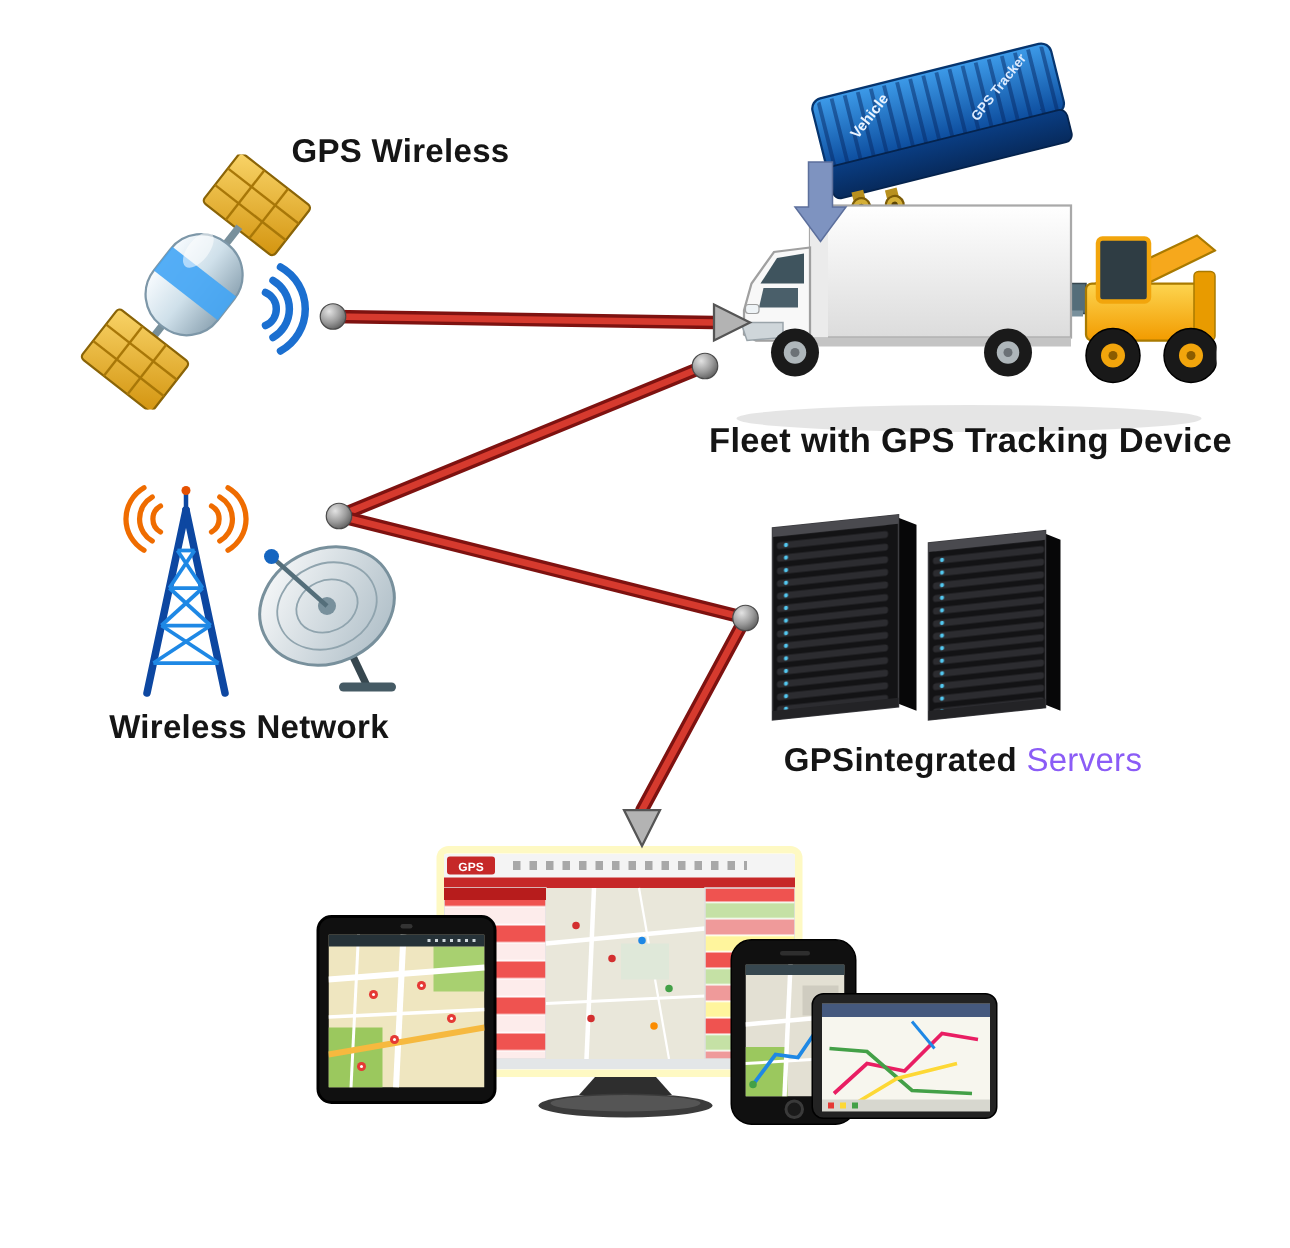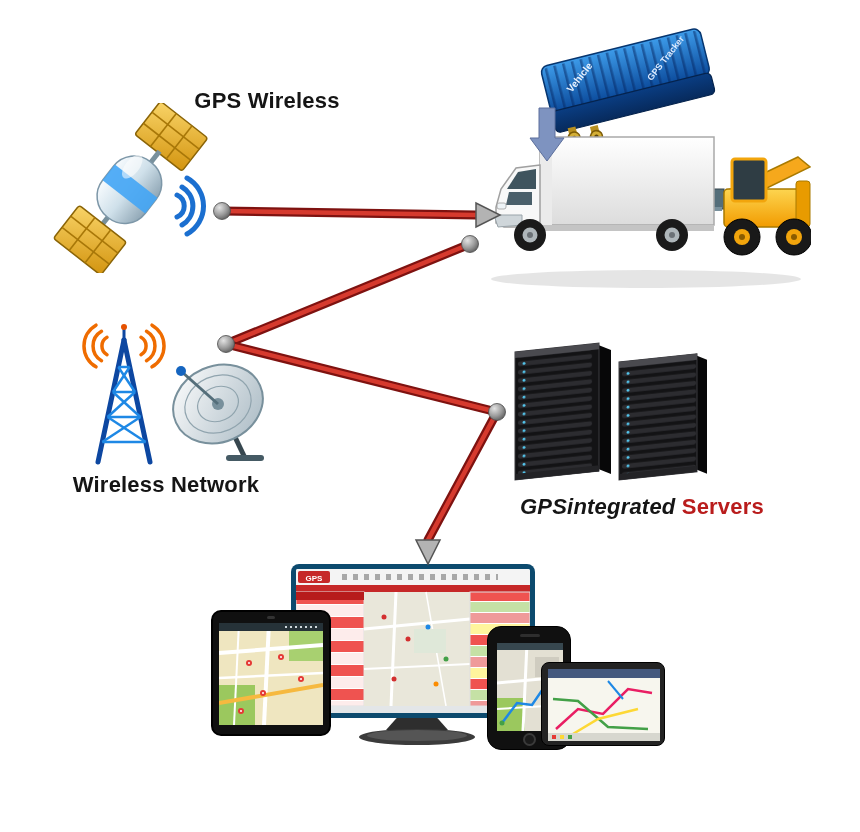--- a/index.html
+++ b/index.html
@@ -4,29 +4,30 @@
 <style>
   * { margin:0; padding:0; box-sizing:border-box; }
   body { font-family:"Liberation Sans", sans-serif; background:#ffffff; }
   .canvas { position:relative; width:860px; height:832px; background:#ffffff; overflow:hidden; }
   .abs { position:absolute; }
   .label { position:absolute; font-weight:700; color:#151515; text-align:center; font-size:22px; letter-spacing:.2px; }
   .label-lg { font-size:23px; }
   svg text { font-family:"Liberation Sans", sans-serif; }
   .overlay { position:absolute; left:0; top:0; z-index:6; pointer-events:none; }
   .frame-dark { background:#101010; border-radius:10px; }
-  .brand-bold { font-weight:700;font-style:italic; }
-  .brand-word { font-weight:700; color:#b91c1c; }
+  .brand-bold { font-weight:700; }
+  .brand-word { font-weight:400; color:#8b5cf6; }
 </style>
 </head>
 <body>
 
 <div class="canvas">
 
   <div class="label" style="left:157px; top:88px; width:220px;">GPS Wireless</div>
+  <div class="label label-lg" style="left:462px; top:280px; width:370px;">Fleet with GPS Tracking Device</div>
   <div class="label" style="left:56px; top:472px; width:220px;">Wireless Network</div>
   <div class="label" style="left:492px; top:494px; width:300px;"><span class="brand-bold">GPSintegrated</span><span class="brand-word"> Servers</span></div>
 
   <svg class="abs" style="left:48px; top:103px; z-index:2;" width="175" height="170" viewBox="0 0 175 170">
     <defs>
       <linearGradient id="panelGrad" x1="0" y1="0" x2="1" y2="1">
         <stop offset="0" stop-color="#f9d468"></stop>
           <stop offset="1" stop-color="#d3940f"></stop>
       </linearGradient>
       <linearGradient id="bodyGrad" x1="0" y1="0" x2="1" y2="0">
@@ -198,21 +199,21 @@
       <rect x="0" y="122" width="84" height="6" fill="#232326"></rect>
     </g>
     <g transform="translate(116,36) skewY(-6)">
       <polygon points="78,2 88,7 88,121 78,116" fill="#070708"></polygon>
       <rect x="0" y="0" width="78" height="118" fill="url(#slotA)" stroke="#3c3c40" stroke-width="1"></rect>
       <rect x="0" y="0" width="78" height="6" fill="#4a4a4f"></rect>
       <rect x="0" y="112" width="78" height="6" fill="#232326"></rect>
     </g>
   </svg>
 
-  <div class="abs" style="left:291px; top:564px; width:244px; height:154px; background:#0c4a6e; border-radius:8px; padding:5px; z-index:2;">
+  <div class="abs" style="left:291px; top:564px; width:244px; height:154px; background:#fef9c3; border-radius:8px; padding:5px; z-index:2;">
     <div style="width:234px; height:144px; background:#ffffff; border-radius:2px; overflow:hidden;">
       <svg width="234" height="144" viewBox="0 0 234 144">
         <defs>
           <pattern id="rowsL" width="68" height="24" patternUnits="userSpaceOnUse">
             <rect width="68" height="24" fill="#ffffff"></rect>
             <rect y="0" width="68" height="11" fill="#ef5350"></rect>
             <rect y="12" width="68" height="11" fill="#fdeceb"></rect>
           </pattern>
           <pattern id="rowsR" width="60" height="44" patternUnits="userSpaceOnUse">
             <rect width="60" height="44" fill="#ffffff"></rect>

